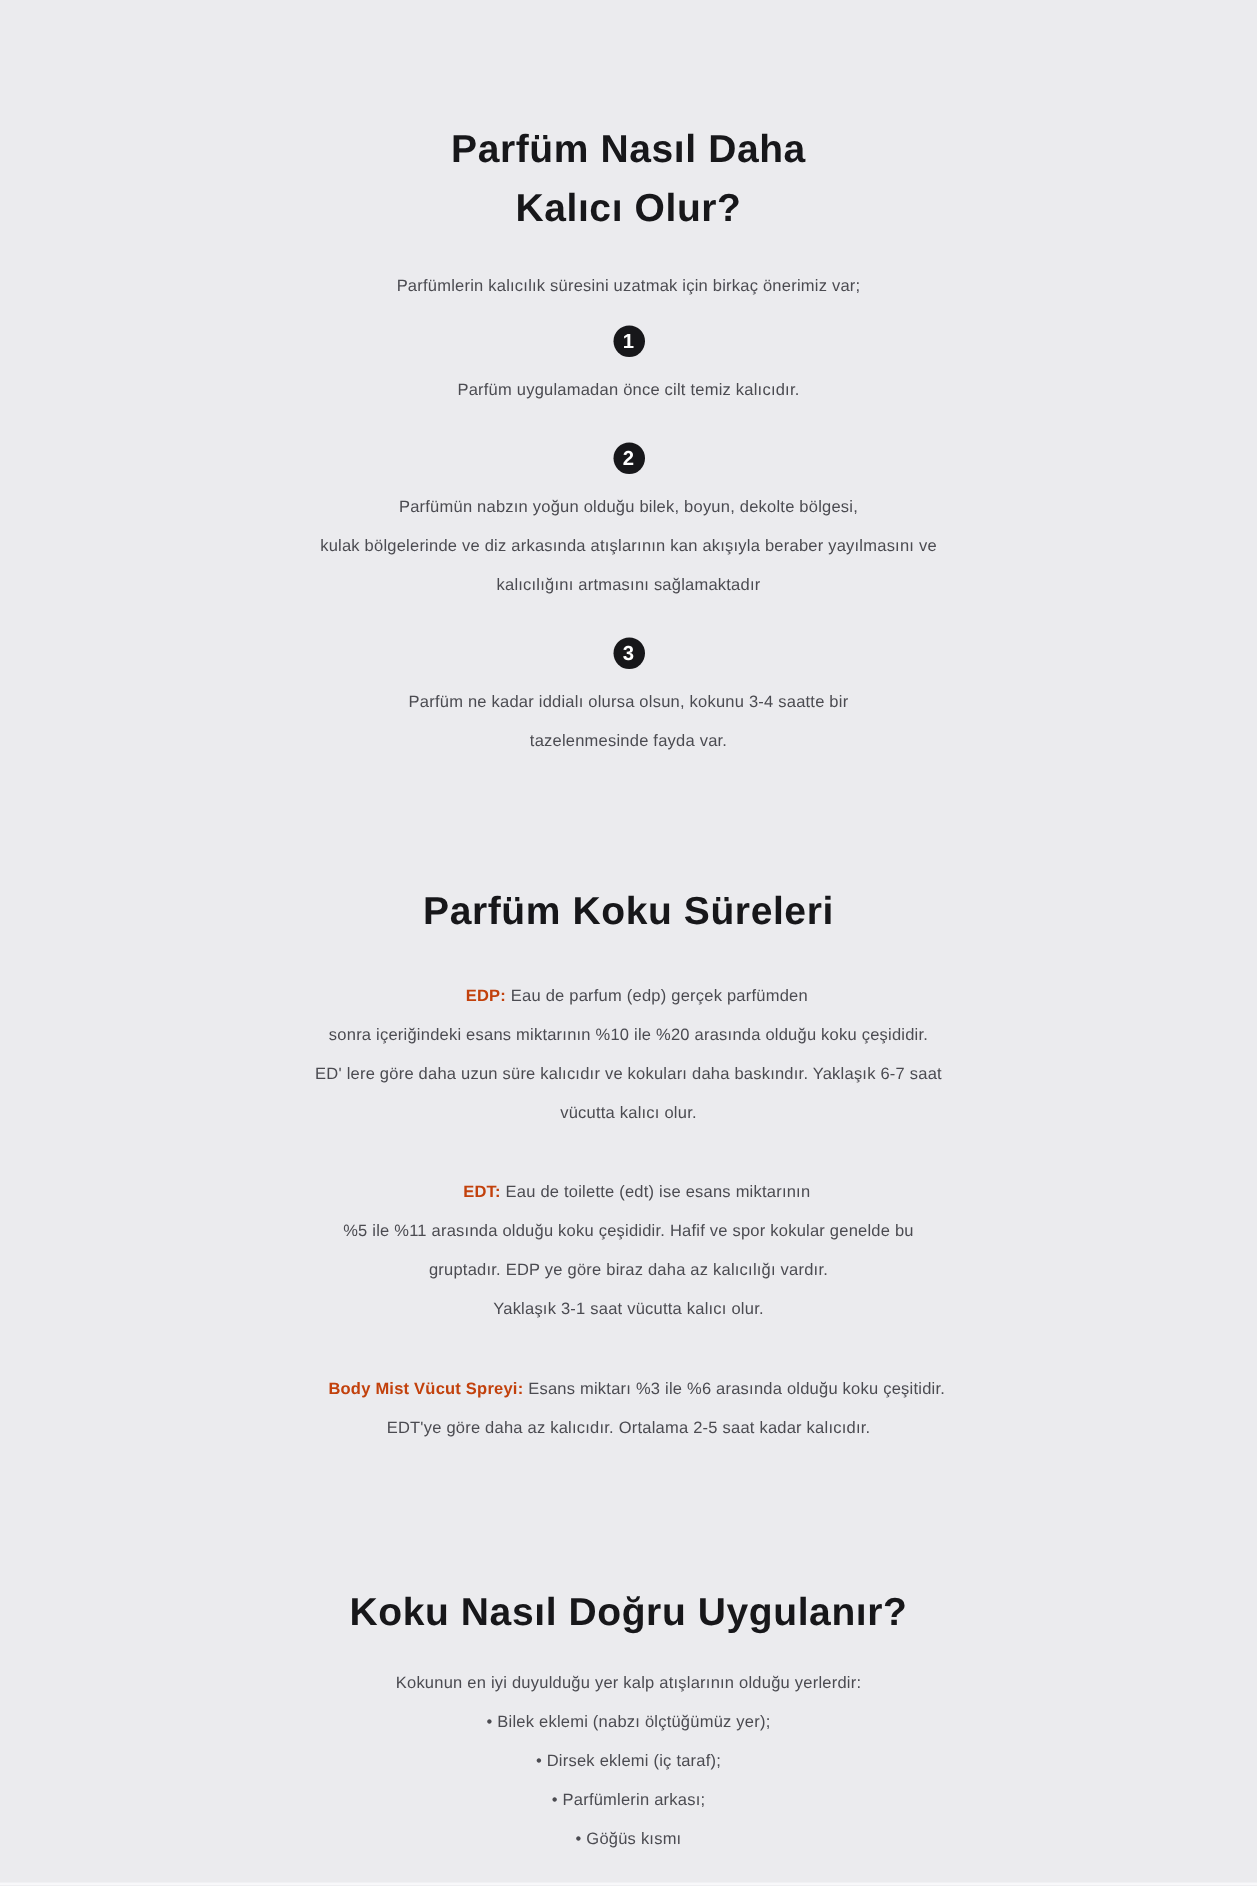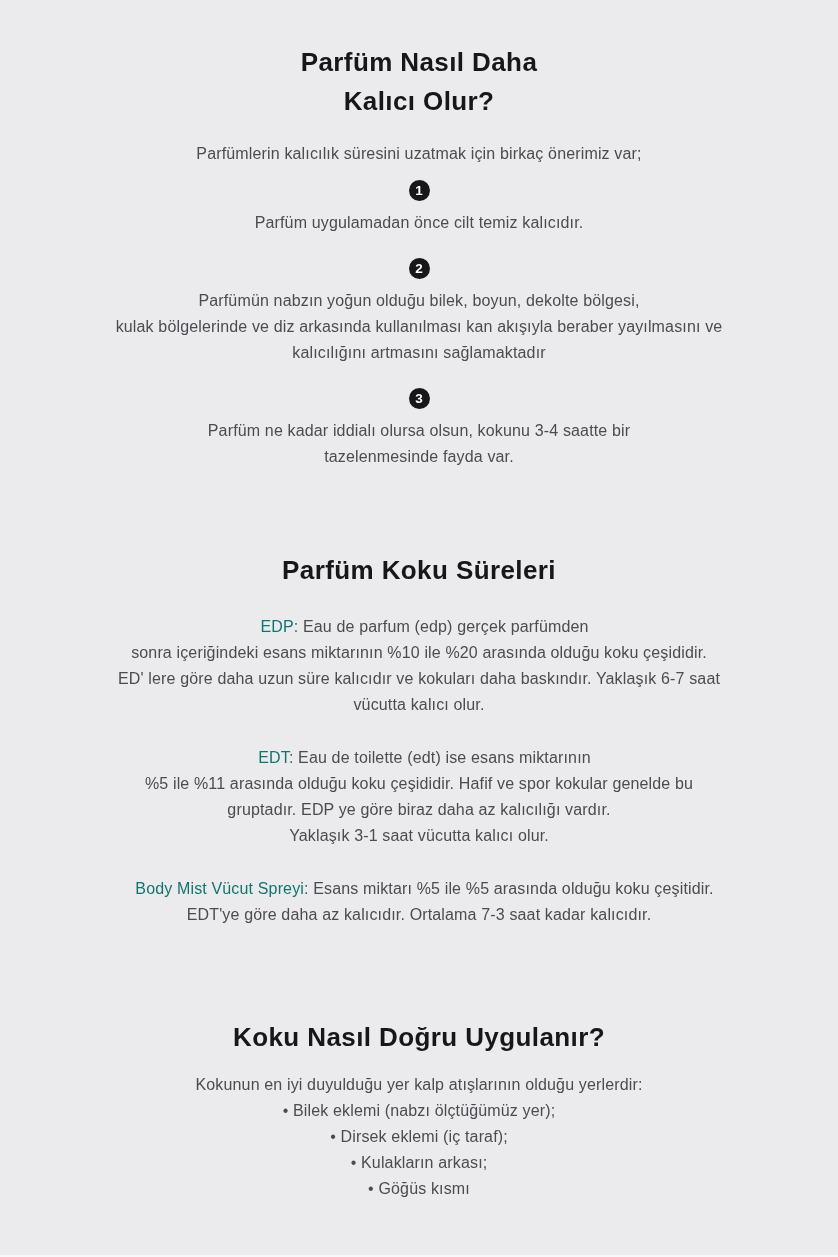--- a/index.html
+++ b/index.html
@@ -14,38 +14,38 @@
     overflow: hidden;
   }
   .page {
     position: relative;
     width: 838px;
     height: 1257px;
     text-align: center;
     color: #4b4b51;
   }
   .content {
-    padding-top: 43px;
+    padding-top: 80px;
   }
   .heading {
     margin: 0;
     font-size: 26px;
     line-height: 39px;
     font-weight: bold;
     color: #17171a;
     letter-spacing: 0.4px;
   }
   .body-text {
-    font-size: 16px;
+    font-size: 11px;
     line-height: 26px;
     letter-spacing: 0.15px;
     margin: 0;
   }
   .ln { display: block; }
-  .lead { font-weight: normal; color: #0f766e; margin-left: 11px; }
+  .lead { font-weight: bold; color: #c2410c; margin-left: 11px; }
   .intro { margin-top: 20px; }
   .step { margin-top: 22px; }
   .step.first { margin-top: 13px; }
   .badge {
     width: 21px;
     height: 21px;
     margin: 0 auto 9px auto;
     border-radius: 50%;
     background: #17171a;
     color: #ffffff;
@@ -86,21 +86,21 @@
         <div class="badge">1</div>
         <p class="body-text">
           <span class="ln">Parfüm uygulamadan önce cilt temiz kalıcıdır.</span>
         </p>
       </div>
 
       <div class="step">
         <div class="badge">2</div>
         <p class="body-text">
           <span class="ln">Parfümün nabzın yoğun olduğu bilek, boyun, dekolte bölgesi,</span>
-          <span class="ln">kulak bölgelerinde ve diz arkasında kullanılması kan akışıyla beraber yayılmasını ve</span>
+          <span class="ln">kulak bölgelerinde ve diz arkasında atışlarının kan akışıyla beraber yayılmasını ve</span>
           <span class="ln">kalıcılığını artmasını sağlamaktadır</span>
         </p>
       </div>
 
       <div class="step">
         <div class="badge">3</div>
         <p class="body-text">
           <span class="ln">Parfüm ne kadar iddialı olursa olsun, kokunu 3-4 saatte bir</span>
           <span class="ln">tazelenmesinde fayda var.</span>
         </p>
@@ -118,31 +118,31 @@
       </p>
 
       <p class="body-text para gap">
         <span class="ln"><b class="lead">EDT:</b> <span>Eau de toilette  (edt) ise esans miktarının</span></span>
         <span class="ln">%5 ile %11 arasında olduğu koku çeşididir. Hafif ve spor kokular genelde bu</span>
         <span class="ln">gruptadır. EDP ye göre biraz daha az kalıcılığı vardır.</span>
         <span class="ln">Yaklaşık 3-1 saat vücutta kalıcı olur.</span>
       </p>
 
       <p class="body-text para gap">
-        <span class="ln"><b class="lead">Body Mist Vücut Spreyi:</b> <span>Esans miktarı %5 ile %5 arasında olduğu koku çeşitidir.</span></span>
-        <span class="ln">EDT'ye göre daha az kalıcıdır. Ortalama 7-3 saat kadar kalıcıdır.</span>
+        <span class="ln"><b class="lead">Body Mist Vücut Spreyi:</b> <span>Esans miktarı %3 ile %6 arasında olduğu koku çeşitidir.</span></span>
+        <span class="ln">EDT'ye göre daha az kalıcıdır. Ortalama 2-5 saat kadar kalıcıdır.</span>
       </p>
     </section>
 
     <section class="section-apply">
       <h2 class="heading">Koku Nasıl Doğru Uygulanır?</h2>
       <p class="body-text intro">Kokunun en iyi duyulduğu yer kalp atışlarının olduğu yerlerdir:</p>
       <p class="body-text bullets">
         <span class="ln">• Bilek eklemi (nabzı ölçtüğümüz yer);</span>
         <span class="ln">• Dirsek eklemi (iç taraf);</span>
-        <span class="ln">• Kulakların arkası;</span>
+        <span class="ln">• Parfümlerin arkası;</span>
         <span class="ln">• Göğüs kısmı</span>
       </p>
     </section>
 
   </div>
   <div class="bottom-edge"></div>
 </div>
 
 </body></html>

